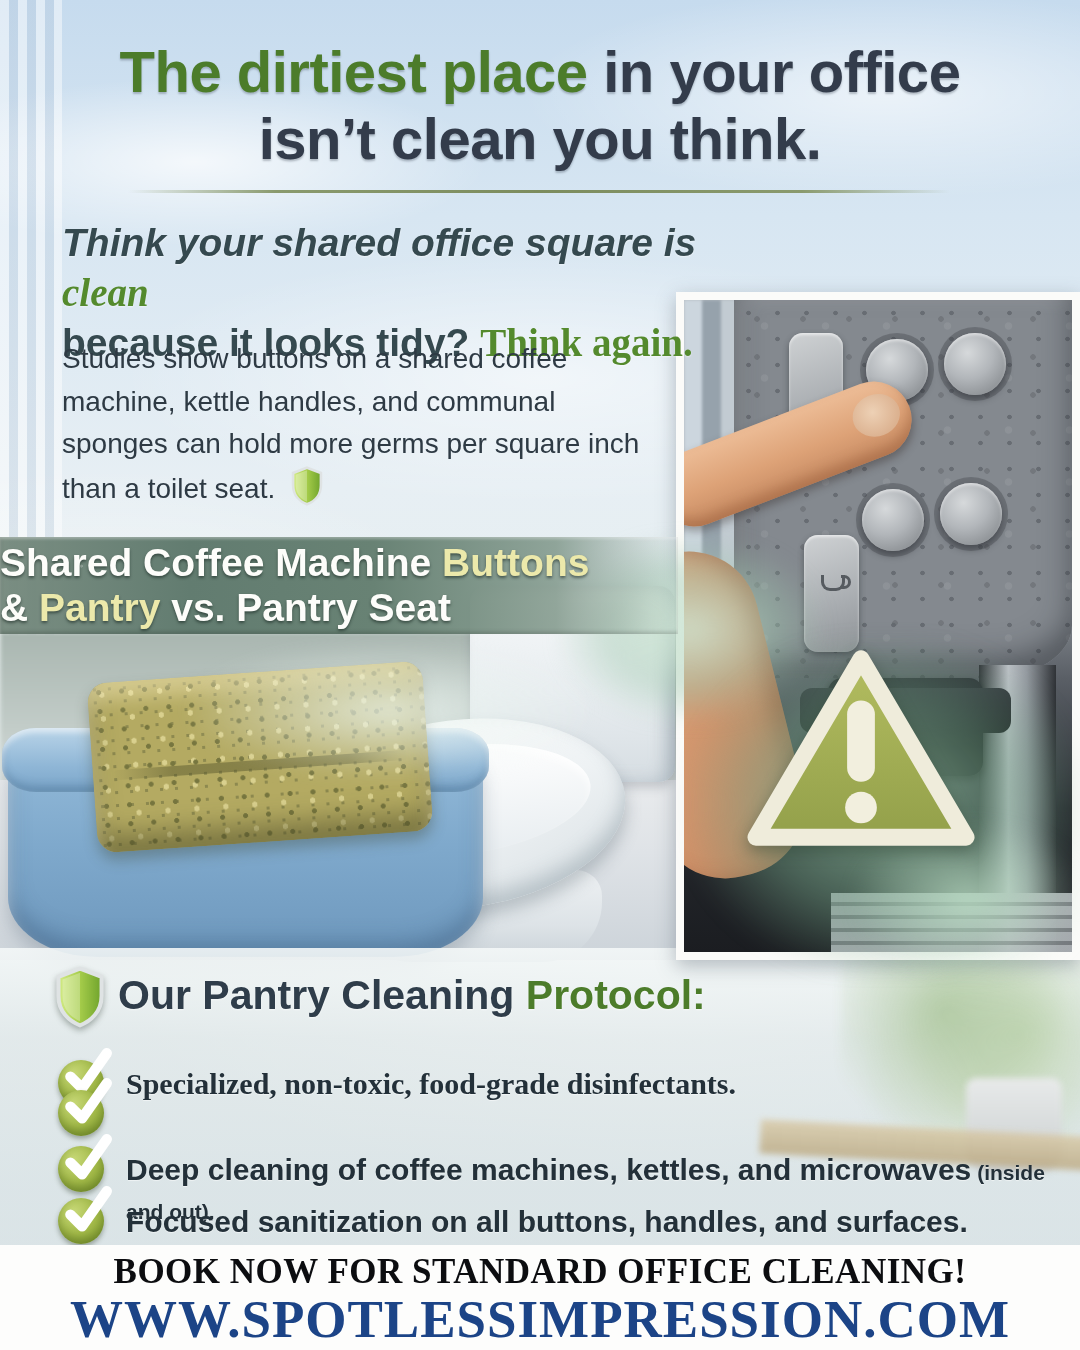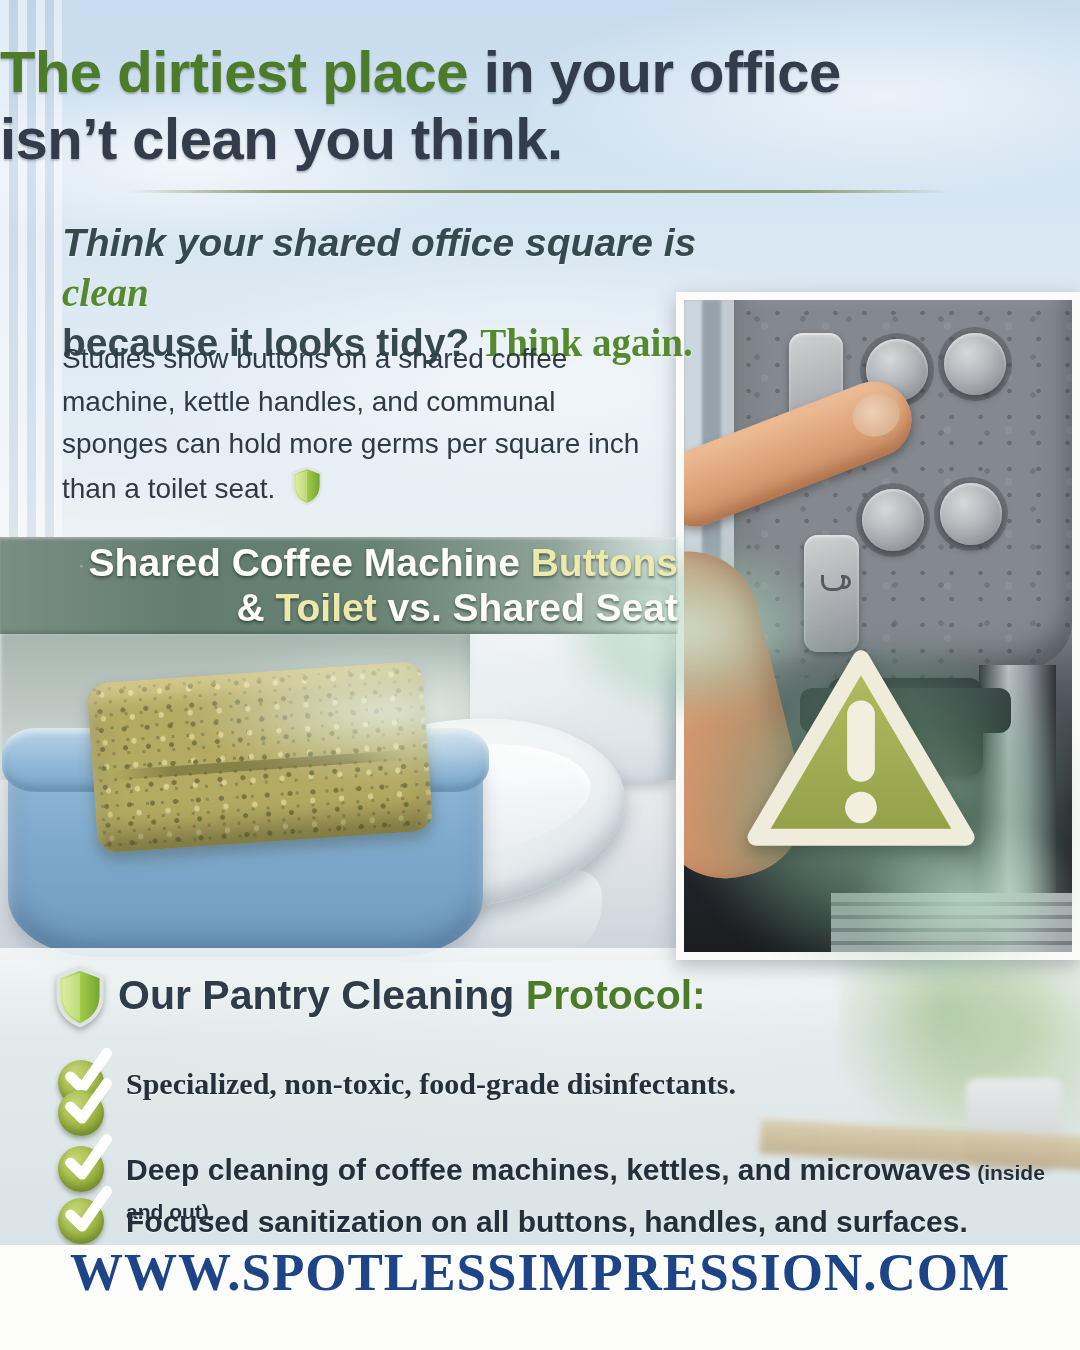--- a/index.html
+++ b/index.html
@@ -18,21 +18,21 @@
       radial-gradient(ellipse 700px 260px at 60% 73%,rgba(255,255,255,.5),transparent 75%);
   }
   .blinds{position:absolute;left:0;top:0;width:62px;height:640px;z-index:1;opacity:.55;
     background:repeating-linear-gradient(90deg,rgba(255,255,255,.85) 0 9px,rgba(176,194,214,.5) 9px 18px);}
   .foliage-top-right{position:absolute;right:-30px;top:330px;width:130px;height:240px;z-index:1;
     background:radial-gradient(circle at 60% 30%,rgba(140,180,120,.55),transparent 65%),
                radial-gradient(circle at 40% 70%,rgba(120,170,130,.5),transparent 60%);
     filter:blur(9px);}
 
   
-  .headline{position:absolute;left:0;top:38px;width:100%;text-align:left;z-index:6;
+  .headline{position:absolute;left:0;top:38px;width:100%;text-align:center;z-index:6;
     font-weight:bold;font-size:58px;line-height:1.16;letter-spacing:-.5px;
     text-shadow:0 2px 2px rgba(35,45,60,.28);}
   .headline .hl-green{color:#4c7c2a;}
   .headline .hl-navy{color:#333c4b;}
   .divider{position:absolute;left:128px;top:190px;width:822px;height:3px;z-index:6;
     background:linear-gradient(90deg,rgba(130,145,100,0),#8a9a6e 18%,#7c8c5e 50%,#8a9a6e 82%,rgba(130,145,100,0));}
 
   
   .subhead{position:absolute;left:62px;top:218px;width:720px;z-index:6;
     font-size:39px;font-weight:bold;line-height:1.28;color:#35494f;
@@ -40,21 +40,21 @@
   .subhead .sh-line1{font-style:italic;}
   .subhead .sh-green{color:#548a2d;font-family:Liberation Serif, serif;}
 
   
   .bodycopy{position:absolute;left:62px;top:338px;width:600px;z-index:6;
     font-size:28px;font-weight:500;line-height:1.52;color:#2e3a44;}
   .shield-inline{display:inline-block;width:36px;height:40px;vertical-align:-8px;margin-left:6px;}
 
   
   .banner{position:absolute;left:0;top:537px;width:678px;height:97px;z-index:5;
-    display:flex;flex-direction:column;justify-content:center;text-align:right;
+    display:flex;flex-direction:column;justify-content:center;text-align:left;
     background:
       radial-gradient(circle 3px at 12% 30%,rgba(255,255,255,.25) 40%,transparent 60%),
       radial-gradient(circle 2px at 48% 70%,rgba(255,255,255,.22) 40%,transparent 60%),
       radial-gradient(circle 3px at 76% 25%,rgba(255,255,255,.2) 40%,transparent 60%),
       linear-gradient(90deg,rgba(118,138,126,.96) 0%,#627c70 28%,#688274 55%,rgba(124,148,134,.82) 82%,rgba(150,172,158,0) 100%);
     box-shadow:inset 0 2px 3px rgba(255,255,255,.35),inset 0 -2px 4px rgba(0,0,0,.18);}
   .banner .bn-line{font-size:39px;font-weight:bold;color:#fdfdfa;line-height:1.15;
     text-shadow:0 2px 3px rgba(20,35,30,.55);}
   .banner .bn-accent{color:#ece9ab;}
 
@@ -247,21 +247,21 @@
     <div class="lp-tub-body"></div>
     <div class="lp-tub-rim"></div>
     <div class="lp-sponge"></div>
   </div>
 
   <div class="banner">
     <div class="bn-line">
       <span>Shared Coffee Machine </span><span class="bn-accent">Buttons</span>
     </div>
     <div class="bn-line">
-      <span>&amp; </span><span class="bn-accent">Toilet</span><span> vs. Shared Seat</span>
+      <span>&amp; </span><span class="bn-accent">Pantry</span><span> vs. Pantry Seat</span>
     </div>
   </div>
 
   <div class="photo-right">
     <div class="cm-inner">
       <div class="cm-bg"></div>
       <div class="cm-window"></div>
       <div class="cm-panel"></div>
       <div class="cm-btn-rect r1"></div>
       <div class="cm-btn-rect r2">
@@ -350,16 +350,17 @@
   <div class="check-row row4">
     <span class="check">
         <svg viewBox="0 0 40 40">
           <path d="M8 22 L17 31 L36 4" stroke="#ffffff" stroke-width="8" fill="none" stroke-linecap="round" stroke-linejoin="round"></path>
         </svg>
       </span>
     <span class="ctext"><span>Focused sanitization on all buttons, handles, and surfaces.</span><span class="csuffix"></span></span>
   </div>
 
   <div class="footer">
+    <div class="cta">BOOK NOW FOR STANDARD OFFICE CLEANING!</div>
     <div class="website">WWW.SPOTLESSIMPRESSION.COM</div>
   </div>
 
 </div>
 
 </body></html>

